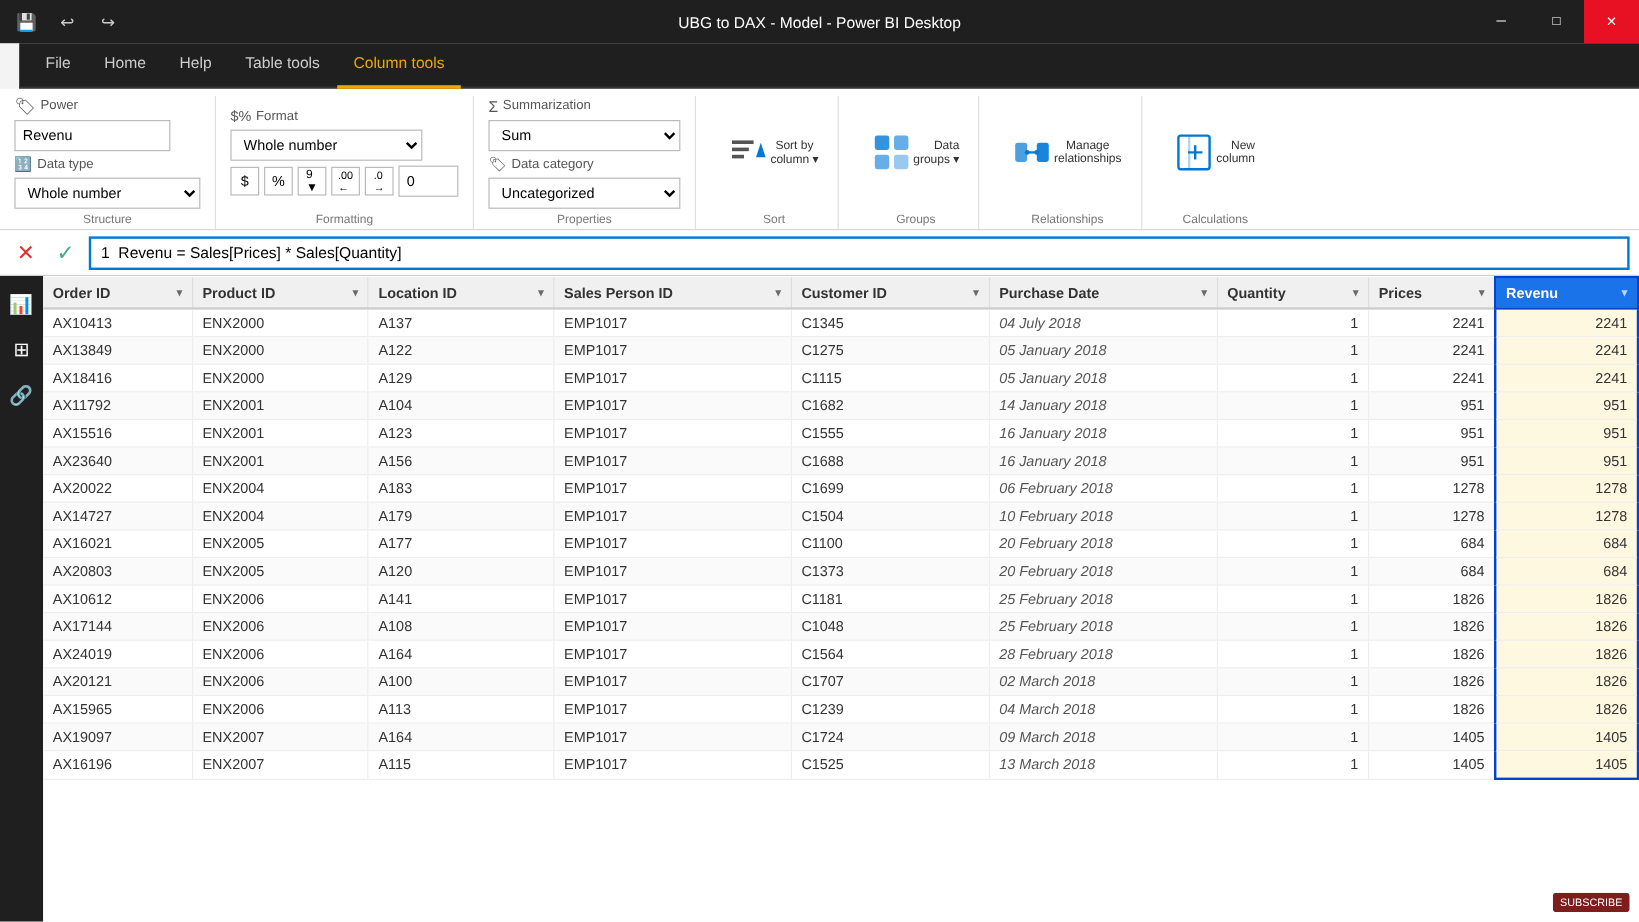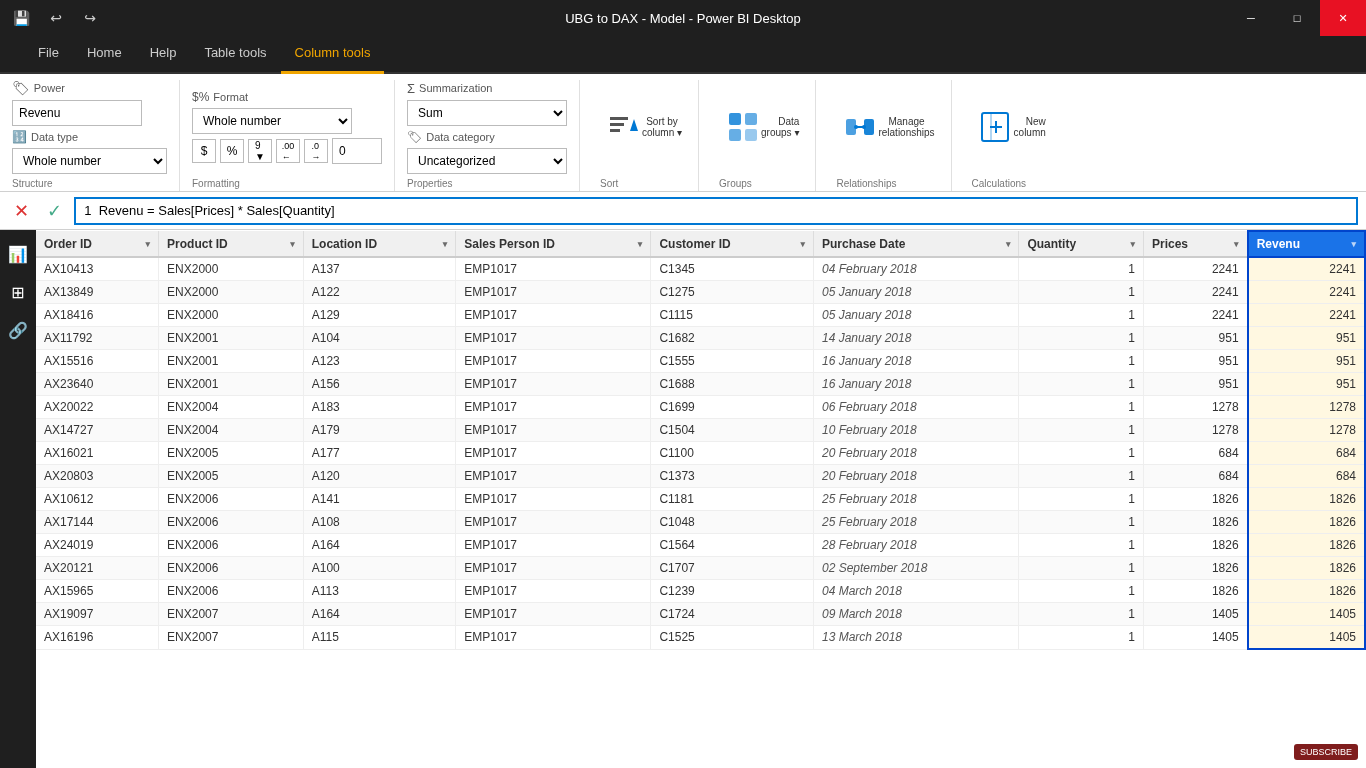--- a/index.html
+++ b/index.html
@@ -51,22 +51,23 @@
       font-size: 14px;
       cursor: pointer;
     }
 
     
     #menu-bar {
       background: #1f1f1f;
       display: flex;
       height: 38px;
       align-items: flex-end;
-      padding: 0 24px;
+      padding: 0 8px;
       border-bottom: 2px solid #333;
+      margin-left: 16px;
     }
     .menu-item {
       padding: 6px 14px 8px;
       color: #ccc;
       cursor: pointer;
       font-size: 13px;
       height: 38px;
       display: flex;
       align-items: center;
     }
@@ -89,21 +90,21 @@
       display: flex;
       flex-direction: column;
       border-right: 1px solid #e0e0e0;
       padding: 0 12px 0 0;
       margin-right: 12px;
     }
     .ribbon-section:last-child { border-right: none; }
     .ribbon-section-label {
       font-size: 10px;
       color: #777;
-      text-align: left;
+      text-align: center;
       margin-top: auto;
       padding: 4px 0 2px;
     }
     .ribbon-controls {
       display: flex;
       align-items: center;
       gap: 6px;
       flex: 1;
     }
     .ribbon-control-row {
@@ -566,21 +567,21 @@
           </th>
         </tr>
       </thead>
       <tbody id="table-body">
       <tr>
             <td>AX10413</td>
             <td>ENX2000</td>
             <td>A137</td>
             <td>EMP1017</td>
             <td>C1345</td>
-            <td class="date">04 February 2018</td>
+            <td class="date">04 July 2018</td>
             <td class="num">1</td>
             <td class="num">2241</td>
             <td class="highlight-col">2241</td>
           </tr>
           <tr>
             <td>AX13849</td>
             <td>ENX2000</td>
             <td>A122</td>
             <td>EMP1017</td>
             <td>C1275</td>
@@ -709,21 +710,21 @@
             <td class="num">1</td>
             <td class="num">1826</td>
             <td class="highlight-col">1826</td>
           </tr>
           <tr>
             <td>AX20121</td>
             <td>ENX2006</td>
             <td>A100</td>
             <td>EMP1017</td>
             <td>C1707</td>
-            <td class="date">02 September 2018</td>
+            <td class="date">02 March 2018</td>
             <td class="num">1</td>
             <td class="num">1826</td>
             <td class="highlight-col">1826</td>
           </tr>
           <tr>
             <td>AX15965</td>
             <td>ENX2006</td>
             <td>A113</td>
             <td>EMP1017</td>
             <td>C1239</td>

